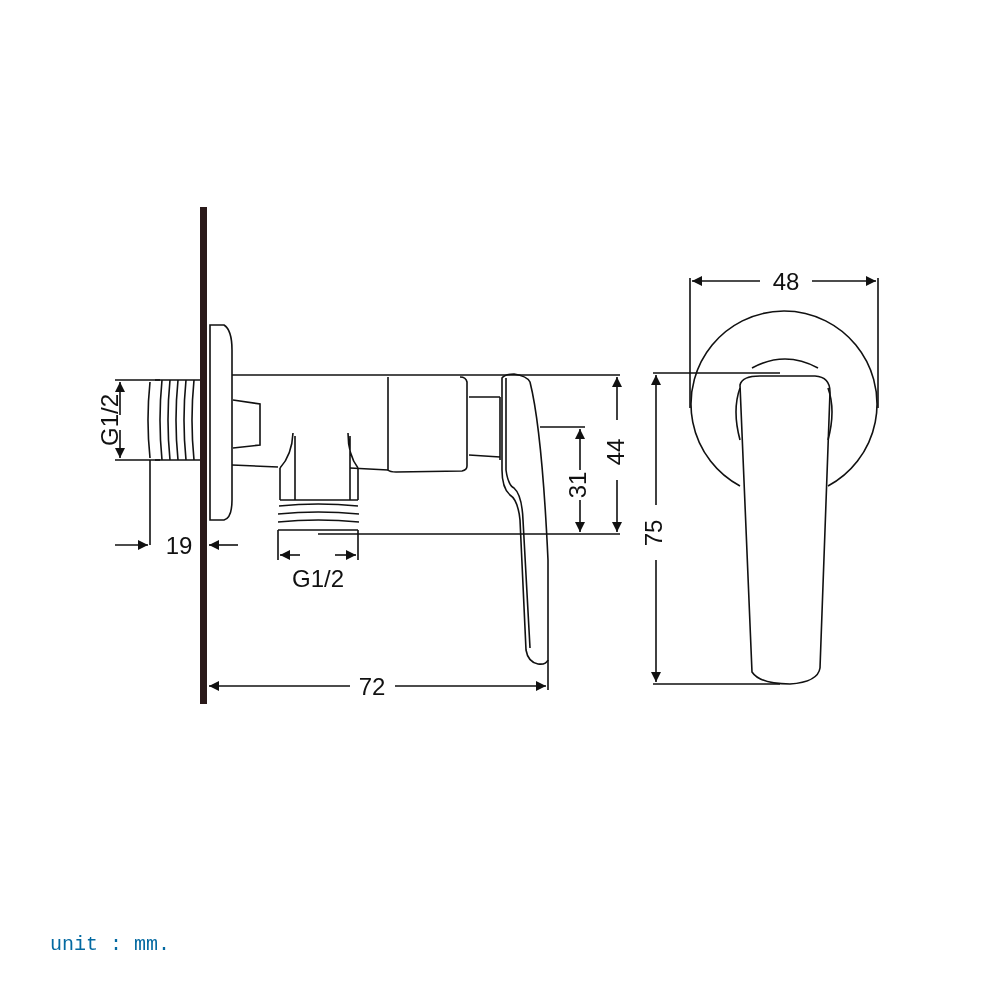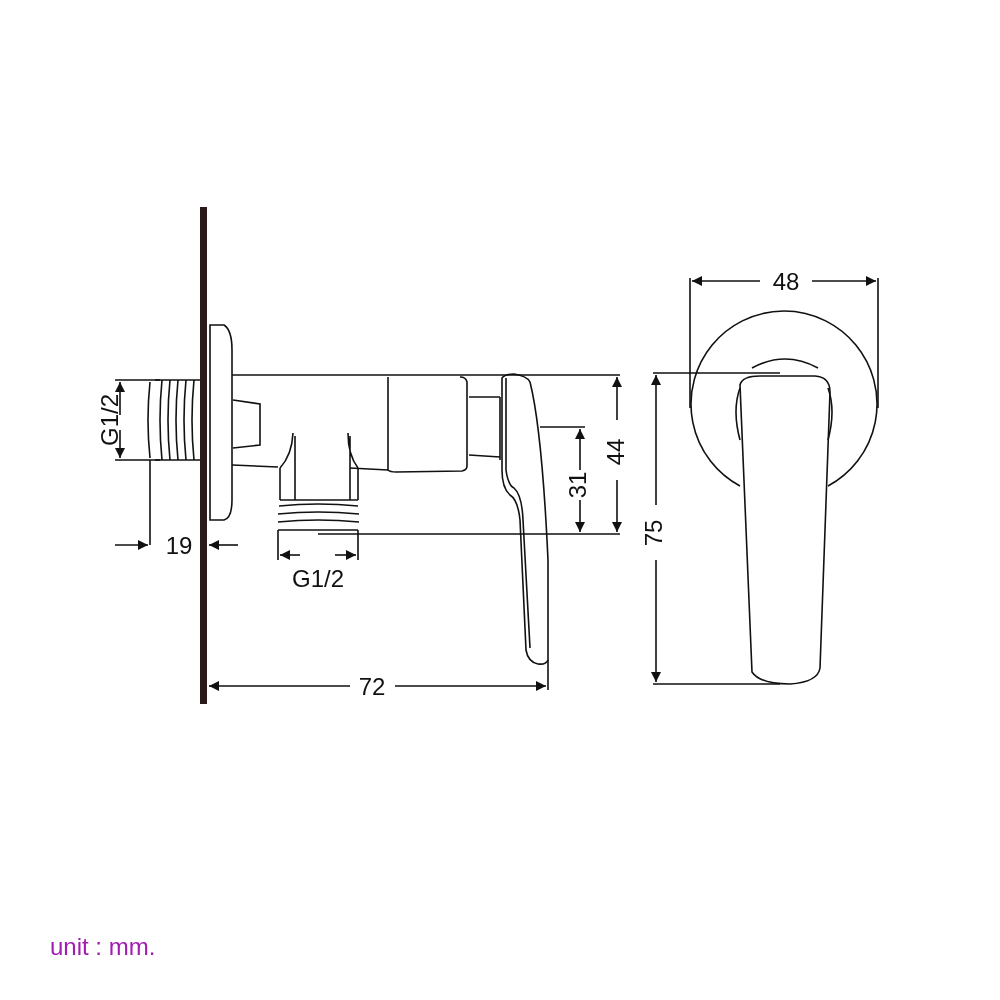--- a/index.html
+++ b/index.html
@@ -1,19 +1,19 @@
 <!DOCTYPE html>
 <html><head>
 <meta charset="utf-8">
 <style>
   html, body { margin:0; padding:0; background:#ffffff; }
   body { width:1000px; height:1000px; position:relative; overflow:hidden; font-family:"Liberation Sans", sans-serif; }
   svg { position:absolute; left:0; top:0; }
   .dimtext { font-family:"Liberation Sans", sans-serif; font-size:24px; fill:#111; }
-  .unit { position:absolute; left:50px; top:933px; font-family:Liberation Sans, sans-serif; font-size:24px; color:#a21caf; }
+  .unit { position:absolute; left:50px; top:933px; font-family:Liberation Mono, monospace; font-size:20px; color:#0369a1; }
 </style>
 </head>
 <body>
 
 <svg width="1000" height="1000" viewBox="0 0 1000 1000">
   <defs>
     <marker id="arr" viewBox="0 0 10 10" refX="10" refY="5" markerWidth="10" markerHeight="10" orient="auto-start-reverse" markerUnits="userSpaceOnUse">
       <path d="M0,0 L10,5 L0,10 z" fill="#111"></path>
     </marker>
   </defs>

